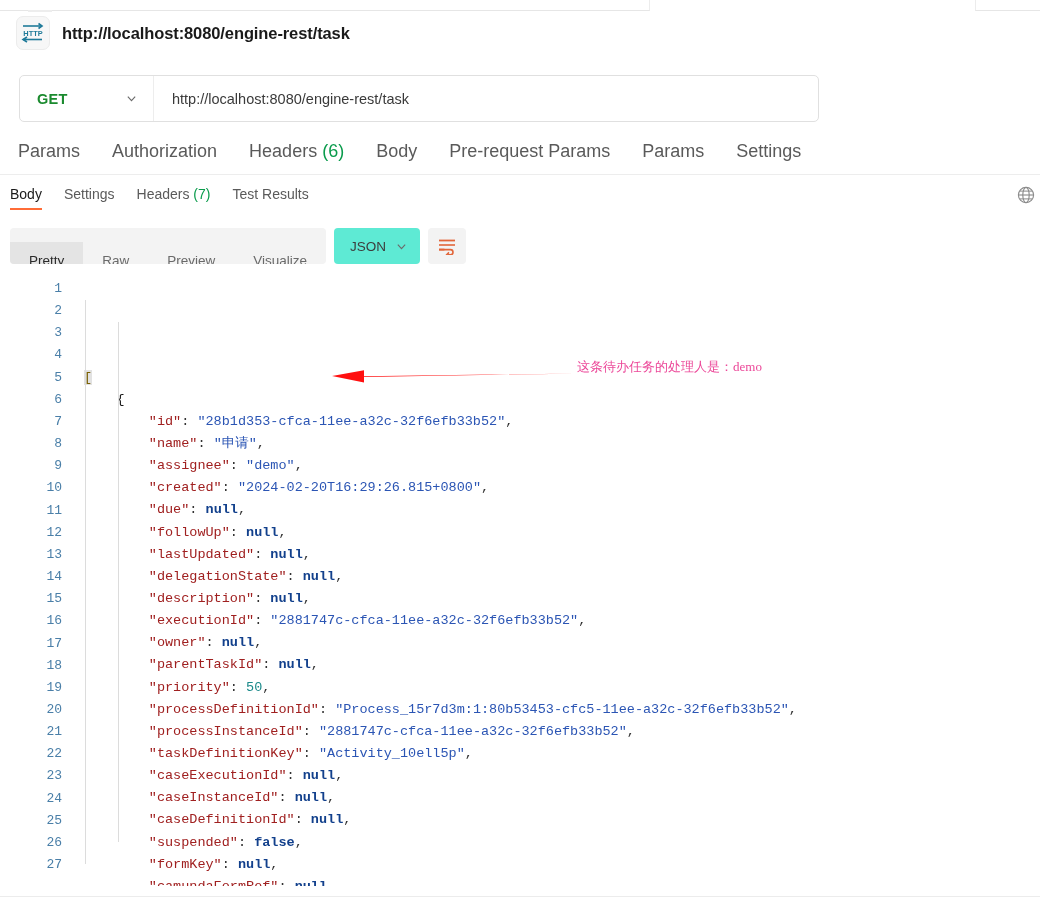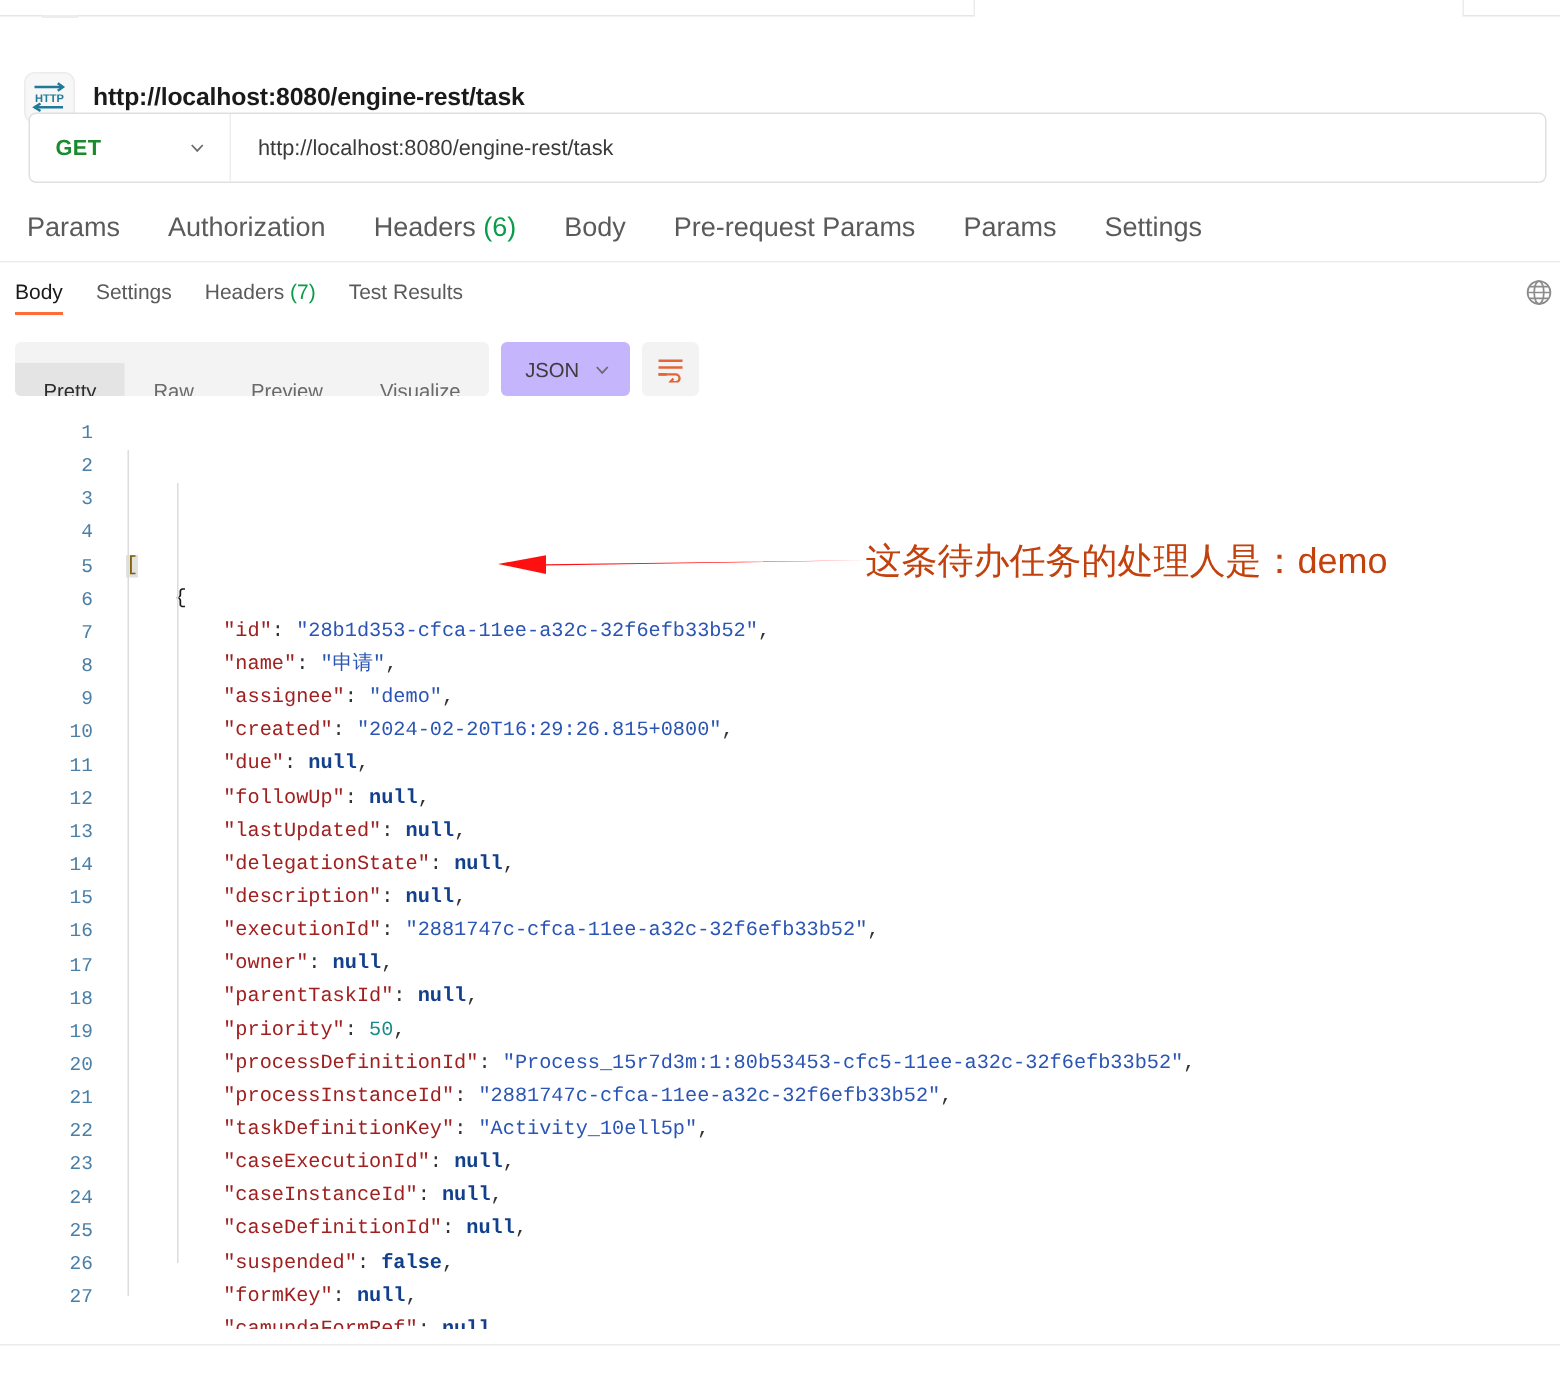--- a/index.html
+++ b/index.html
@@ -42,21 +42,20 @@
   }
 
   
   .title-row {
     position: absolute;
     top: 16px;
     left: 16px;
     display: flex;
     align-items: center;
     gap: 12px;
-    margin-top: 32px;
   }
   .http-badge {
     width: 34px;
     height: 34px;
     border-radius: 7px;
     background: #f7f7f7;
     border: 1px solid #ececec;
     display: flex;
     align-items: center;
     justify-content: center;
@@ -67,21 +66,21 @@
     font-weight: bold;
     color: #1a1a1a;
     letter-spacing: -0.1px;
   }
 
   
   .url-bar {
     position: absolute;
     top: 75px;
     left: 19px;
-    width: 1012px;
+    width: 800px;
     height: 47px;
     border: 1px solid #e0e0e0;
     border-radius: 5px;
     background: #ffffff;
     box-sizing: border-box;
     display: flex;
     align-items: center;
   }
   .method-box {
     width: 134px;
@@ -208,21 +207,21 @@
   .seg.active {
     background: #e4e4e4;
     color: #2b2b2b;
   }
   .fmt-select {
     display: flex;
     align-items: center;
     gap: 10px;
     height: 36px;
     padding: 0 13px 0 16px;
-    background: #c4b5fd;
+    background: #5eead4;
     border-radius: 4px;
     cursor: pointer;
   }
   .fmt-label { font-size: 13.5px; color: #3d3d3d; }
   .wrap-btn {
     width: 38px;
     height: 36px;
     background: #f3f3f3;
     border-radius: 4px;
     display: flex;
@@ -280,24 +279,24 @@
     top: 0;
   }
   .guide.g1 { left: 11px;  top: 22px; height: 564px; }
   .guide.g2 { left: 44px;  top: 44px; height: 520px; }
 
   
   .annotation {
     position: absolute;
     top: 358px;
     left: 577px;
-    font-size: 24px;
-    color: #c2410c;
+    font-size: 13px;
+    color: #ec4899;
     white-space: nowrap;
-    font-family: Liberation Sans, sans-serif;
+    font-family: Liberation Serif, serif;
   }
   .arrow-svg {
     position: absolute;
     top: 362px;
     left: 330px;
     width: 250px;
     height: 28px;
   }
 
   

